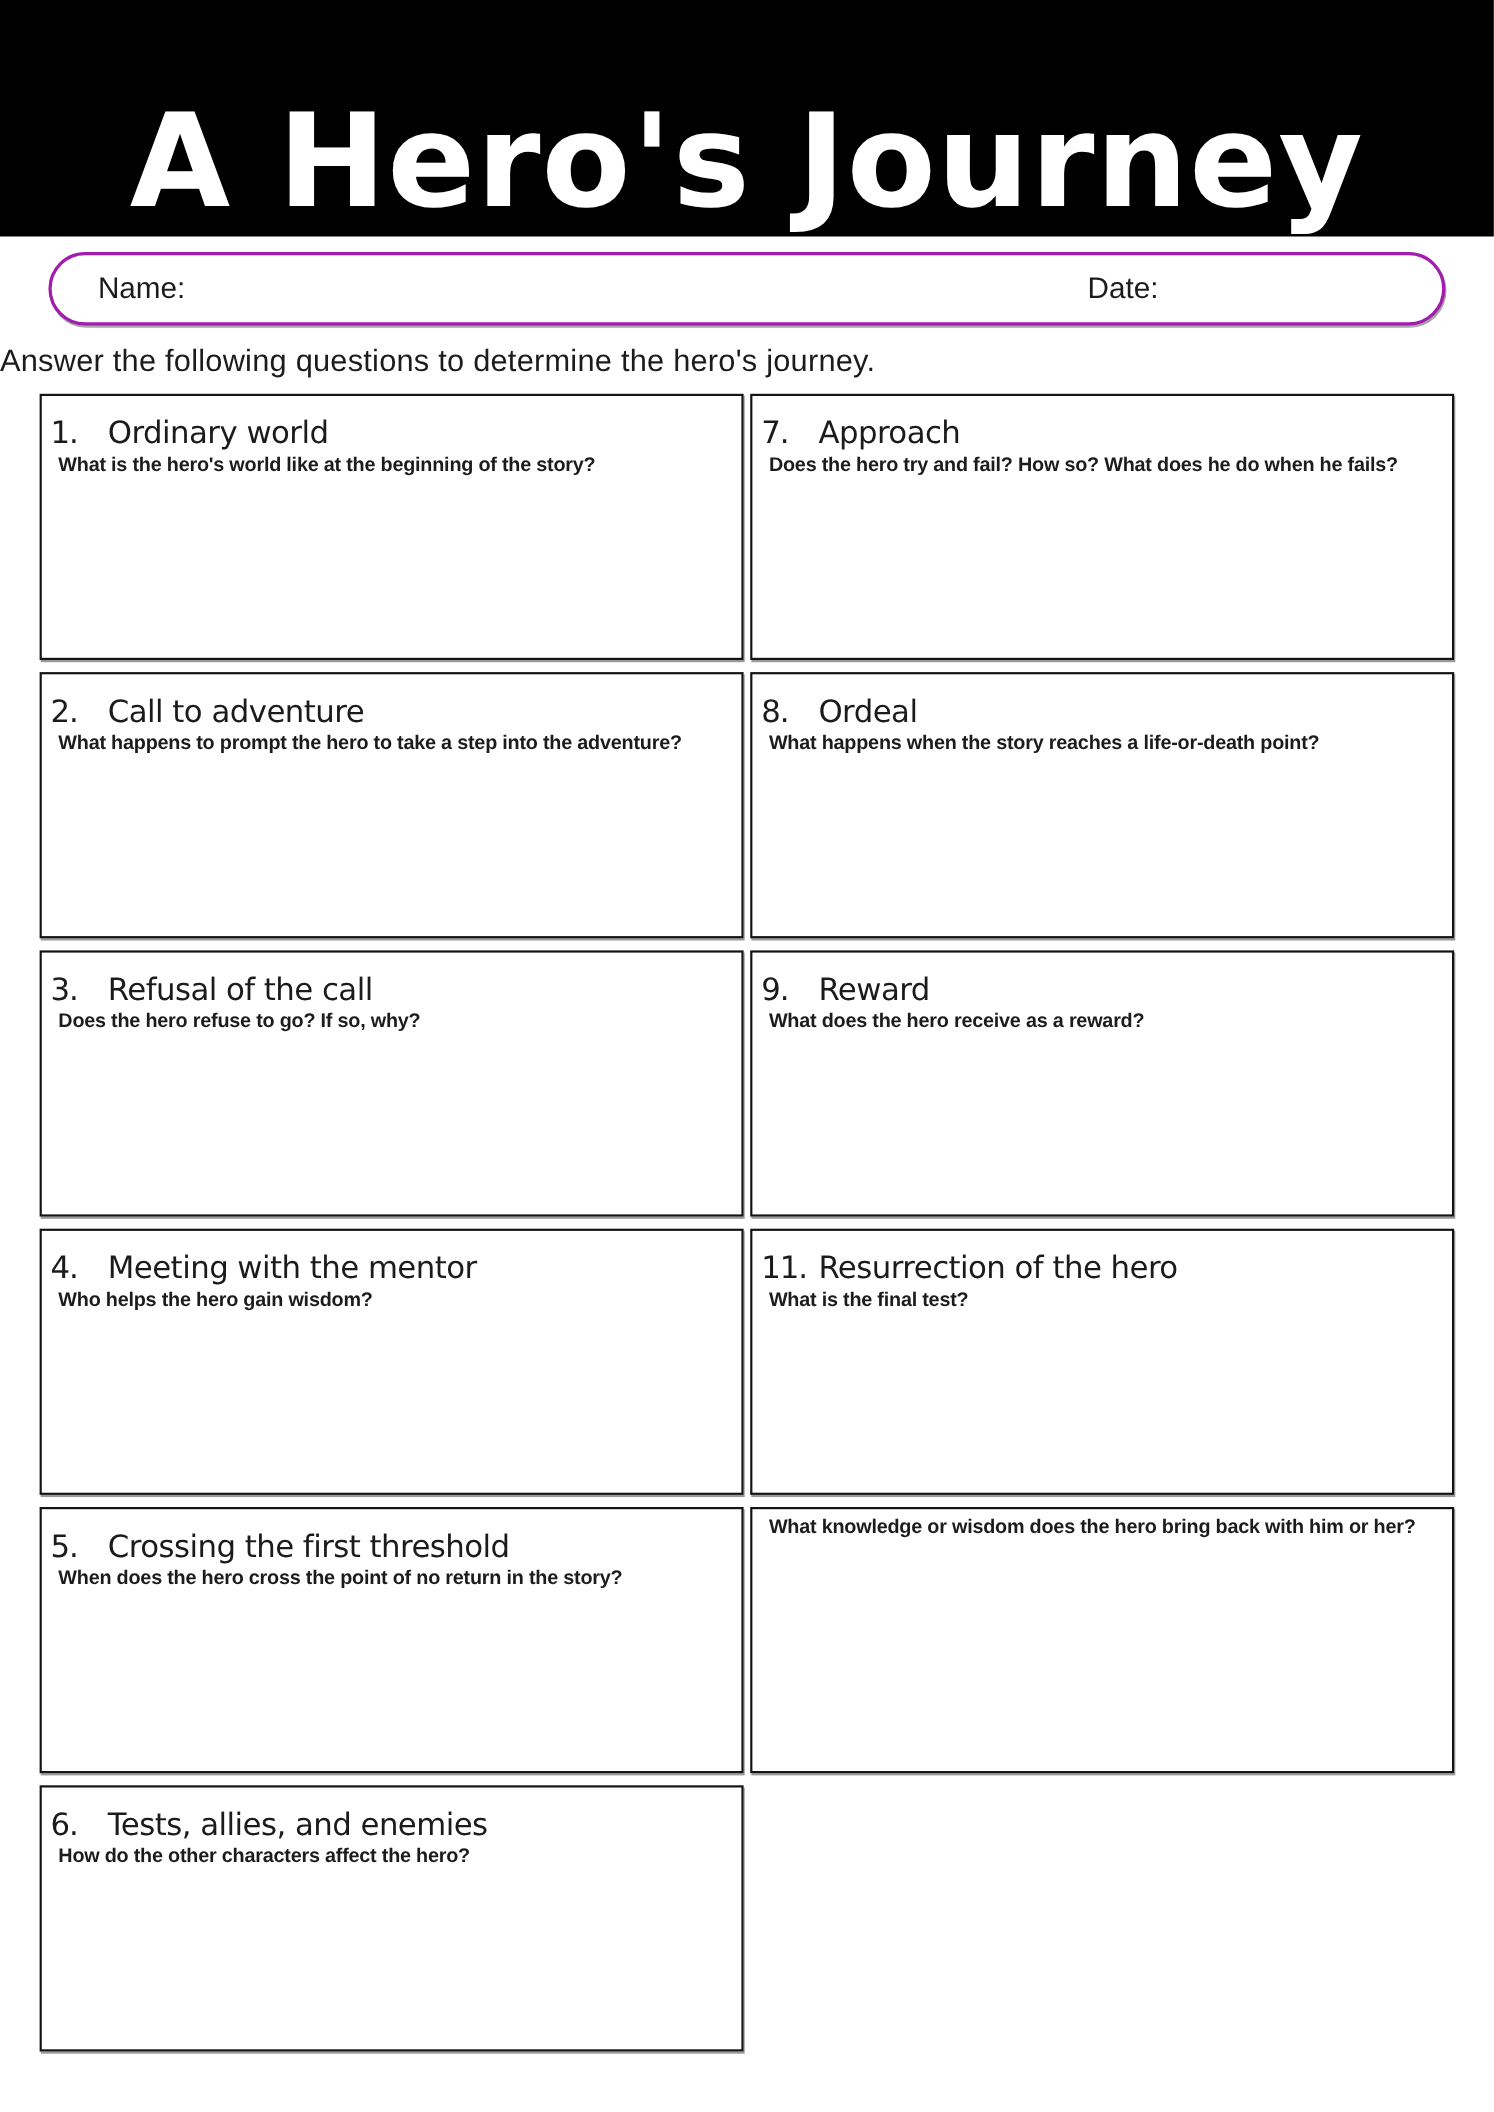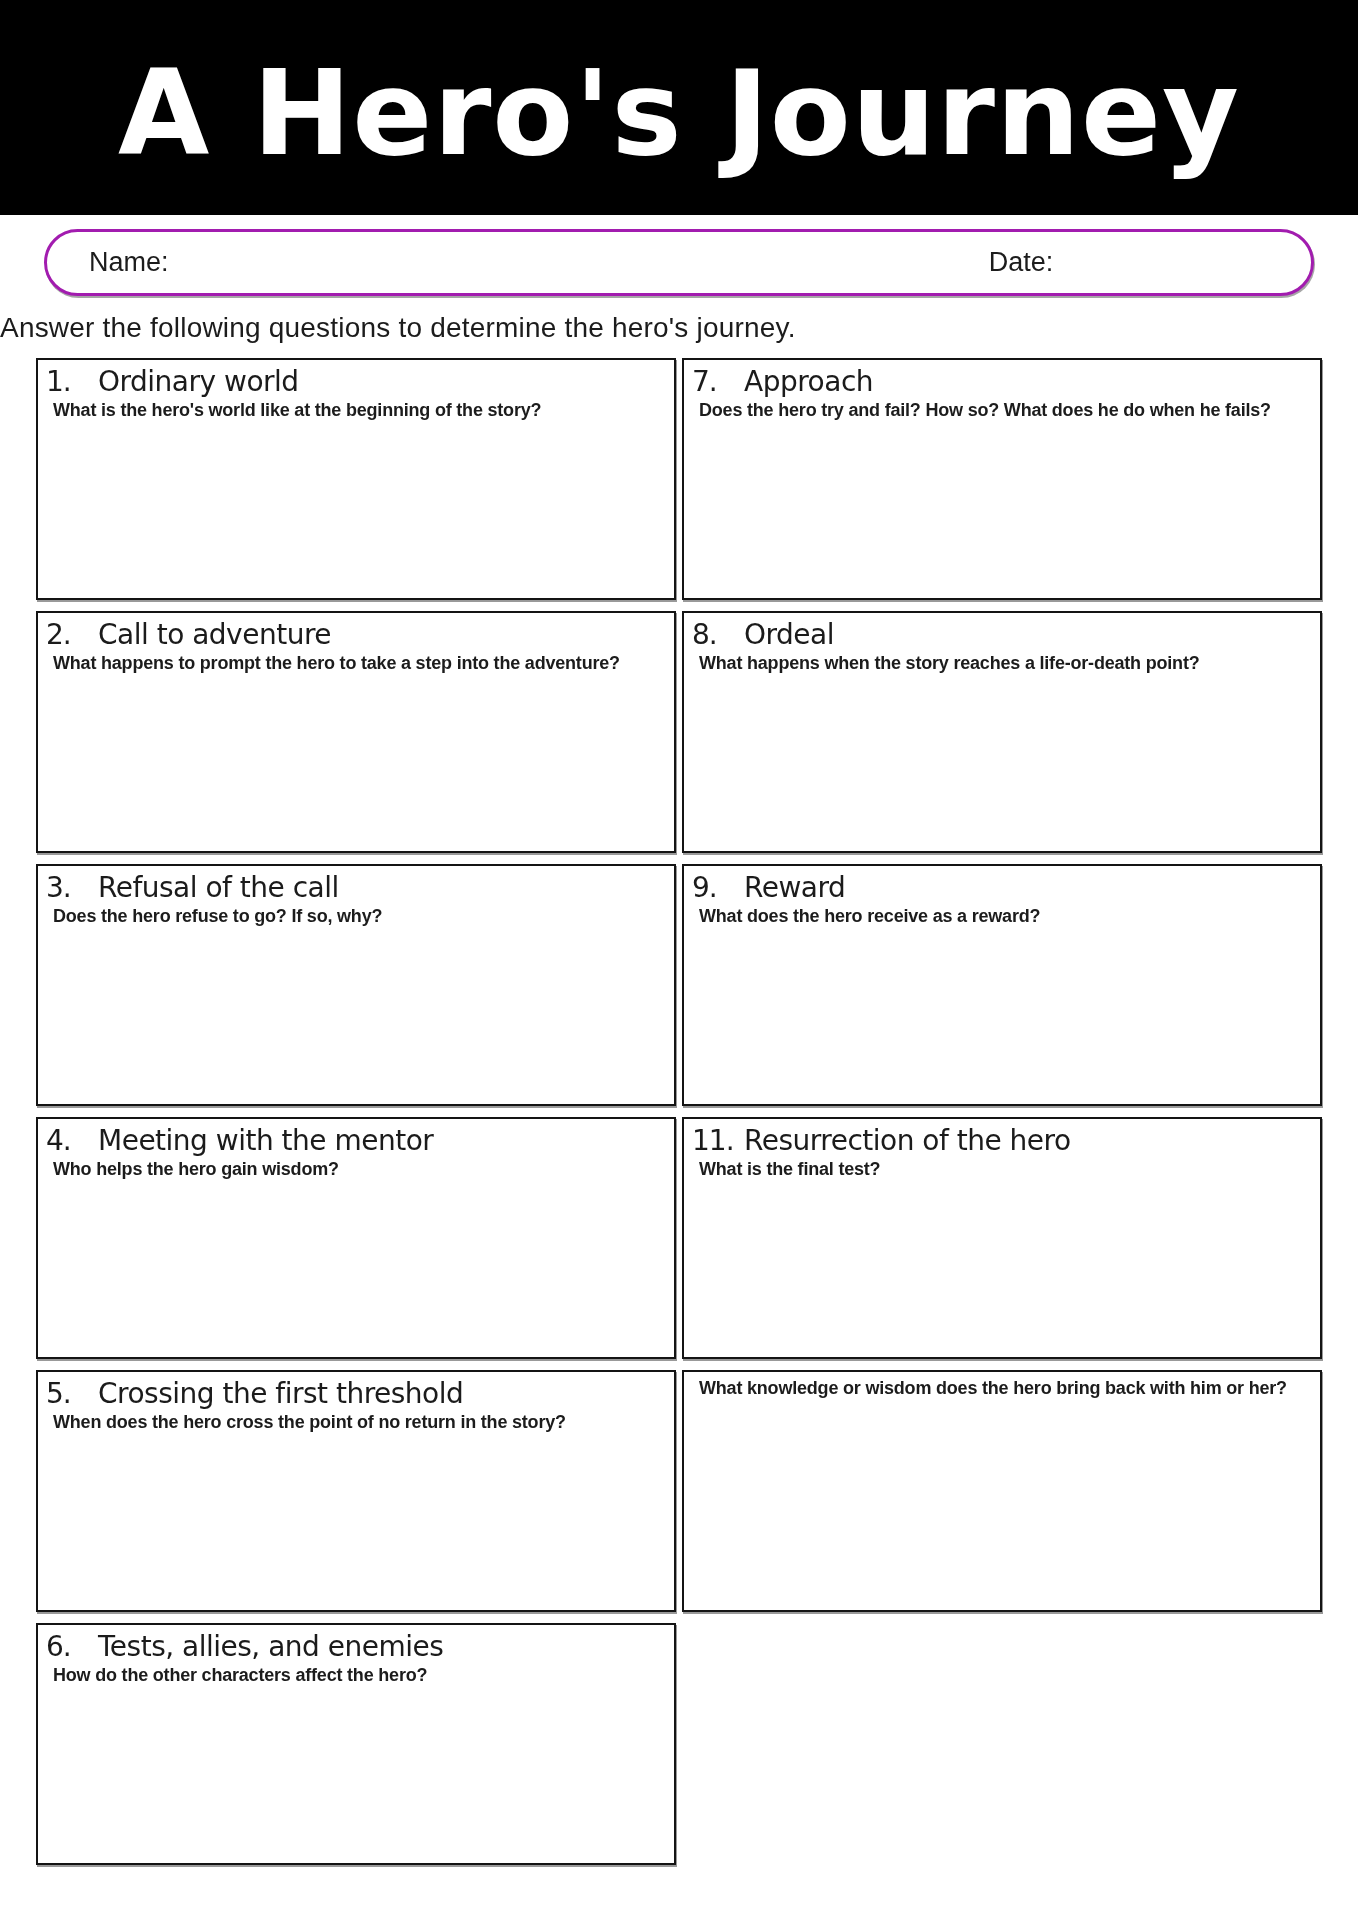--- a/index.html
+++ b/index.html
@@ -12,21 +12,21 @@
     overflow: hidden;
   }
   .page { width: 1358px; height: 1920px; position: relative; background: #ffffff; }
 
   
   .banner {
     width: 100%;
     height: 215px;
     background: #000000;
     display: flex;
-    align-items: center;
+    align-items: flex-end;
     justify-content: center;
   }
   .banner h1 {
     font-family: "DejaVu Sans", sans-serif;
     font-weight: 900;
     font-size: 118px;
     letter-spacing: 1px;
     color: #ffffff;
     margin-top: 10px;
     white-space: nowrap;
@@ -93,20 +93,21 @@
     padding-left: 2px;
     font-family: "DejaVu Sans", sans-serif;
     letter-spacing: -1px;
   }
   .box-title {
     font-size: 28px;
     color: #1b1b1b;
     font-family: "DejaVu Sans", sans-serif;
     letter-spacing: -0.5px;
     white-space: nowrap;
+    margin-top: 12px;
   }
   .question {
     margin-left: 9px;
     margin-top: 1px;
     font-size: 18px;
     letter-spacing: -0.2px;
     color: #1c1c1c;
     white-space: nowrap;
     font-weight: bold;
   }

